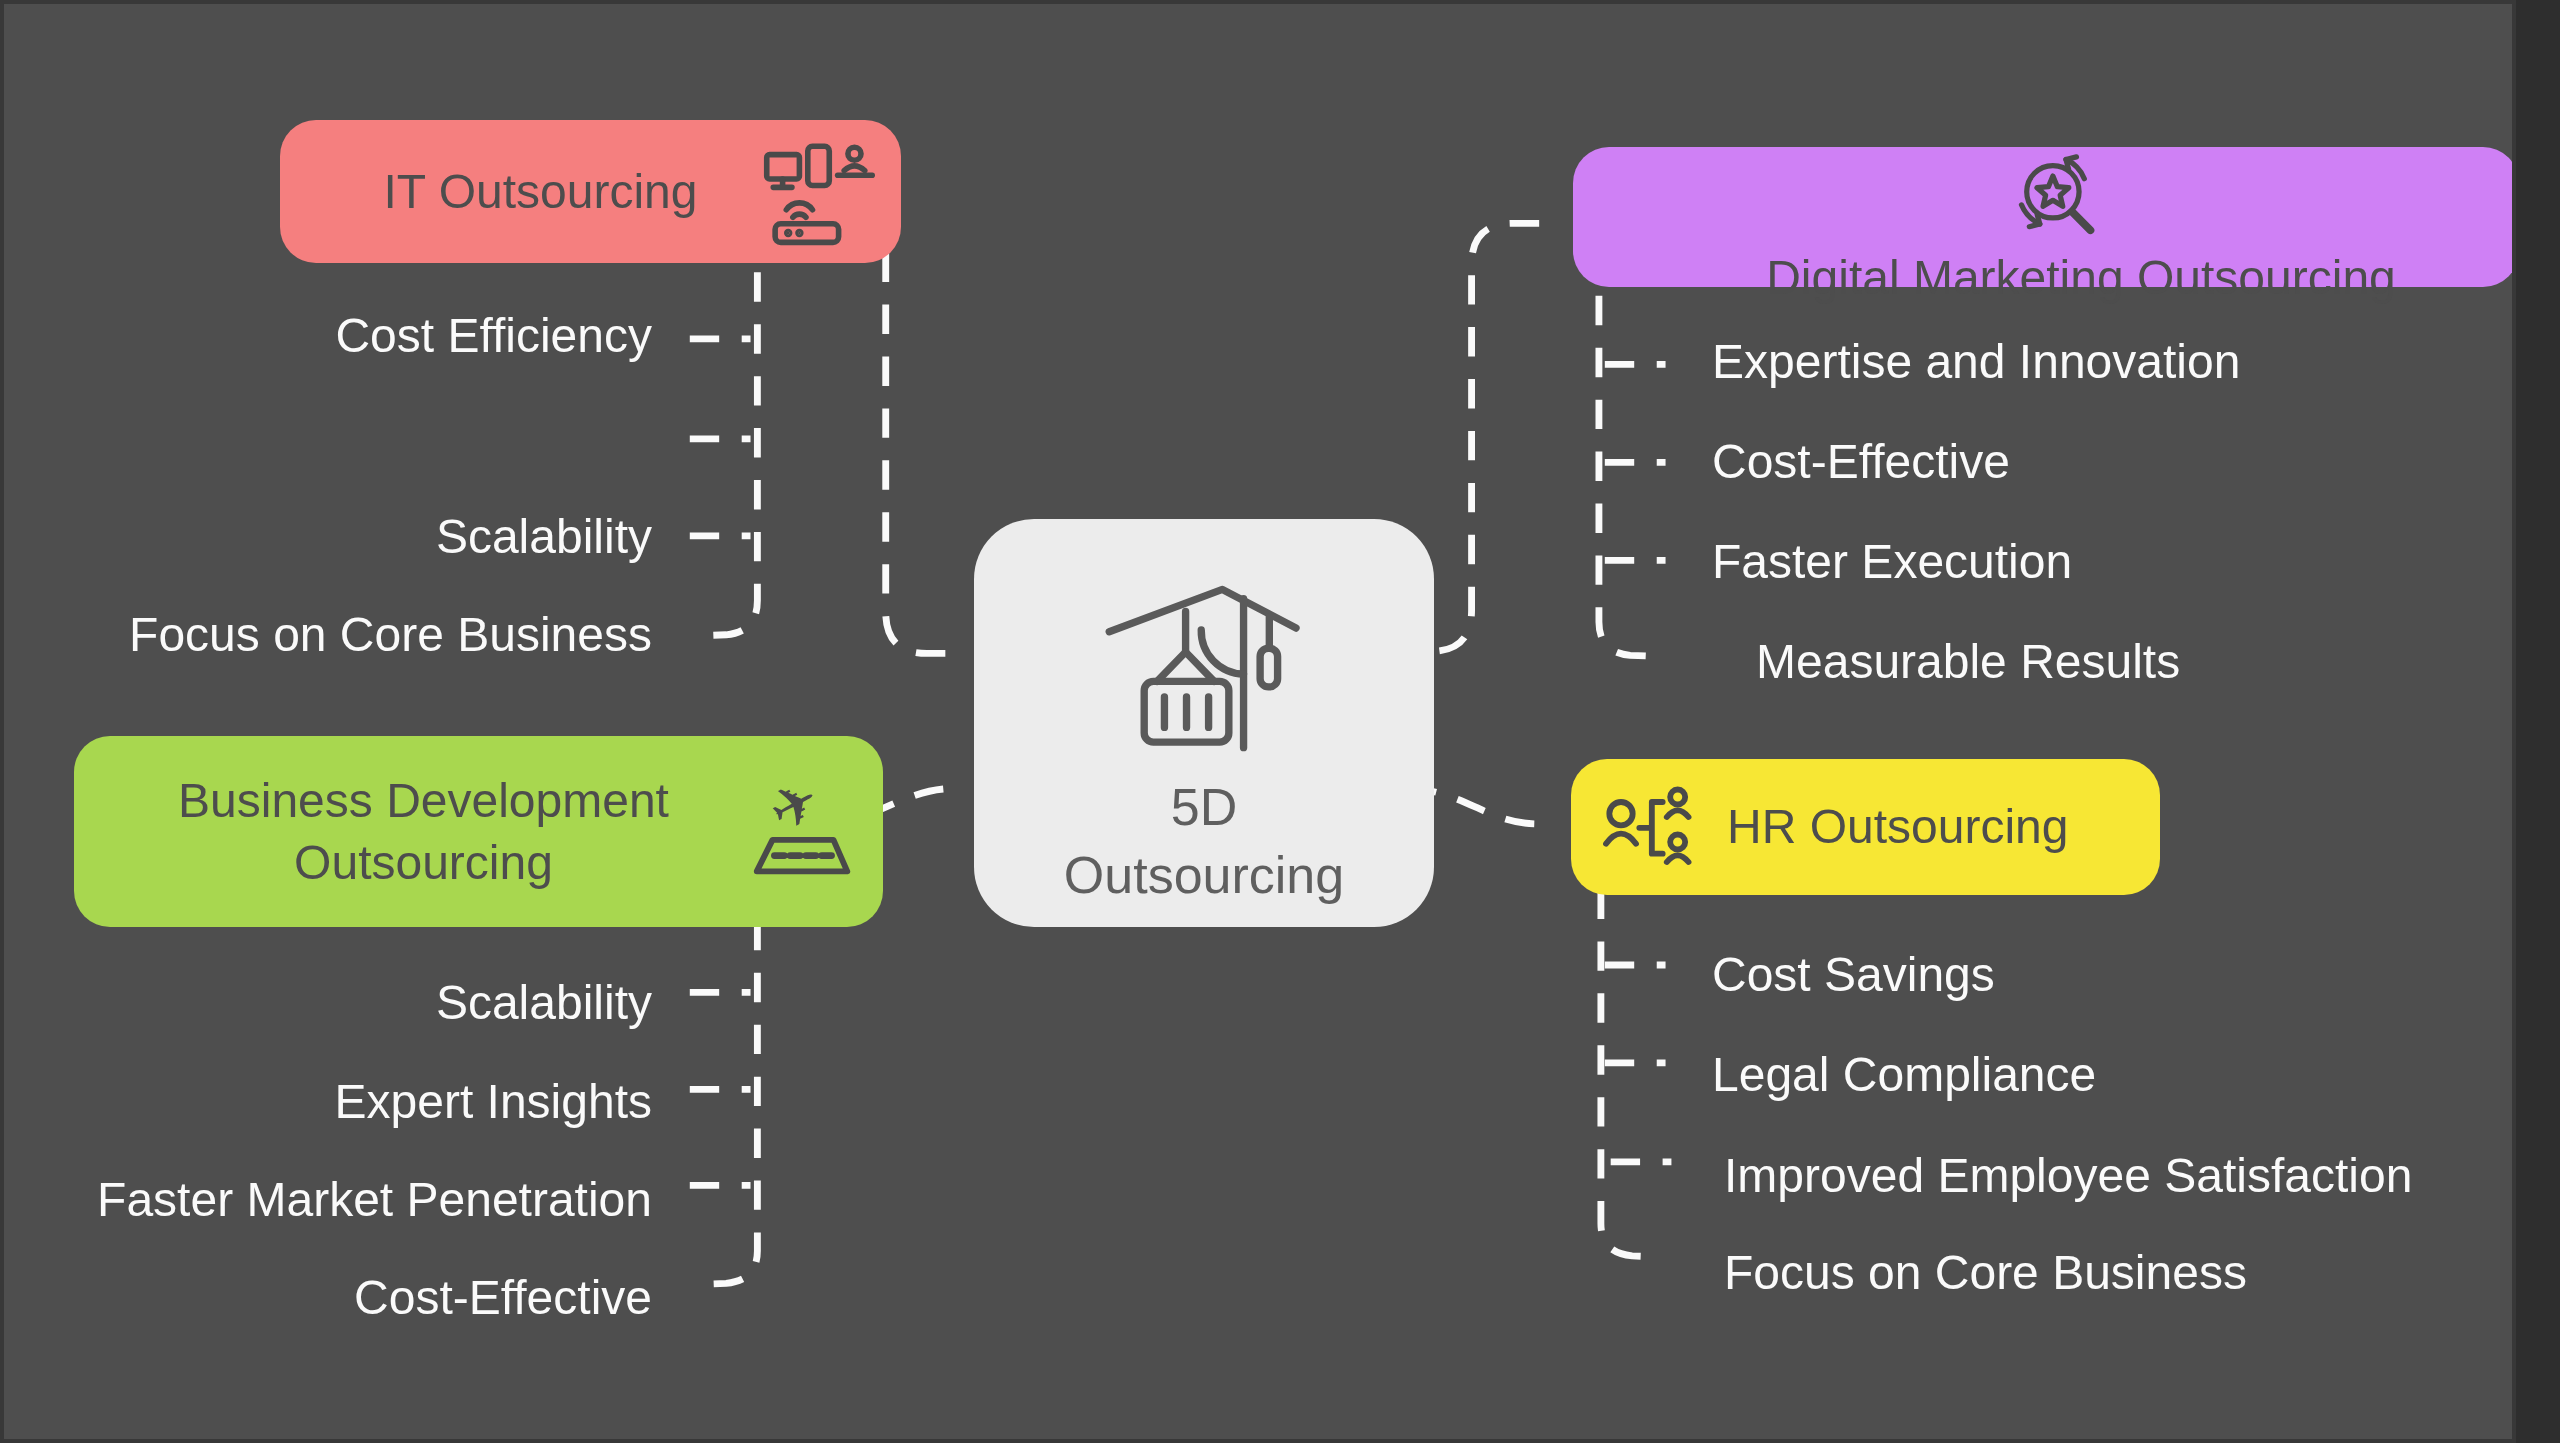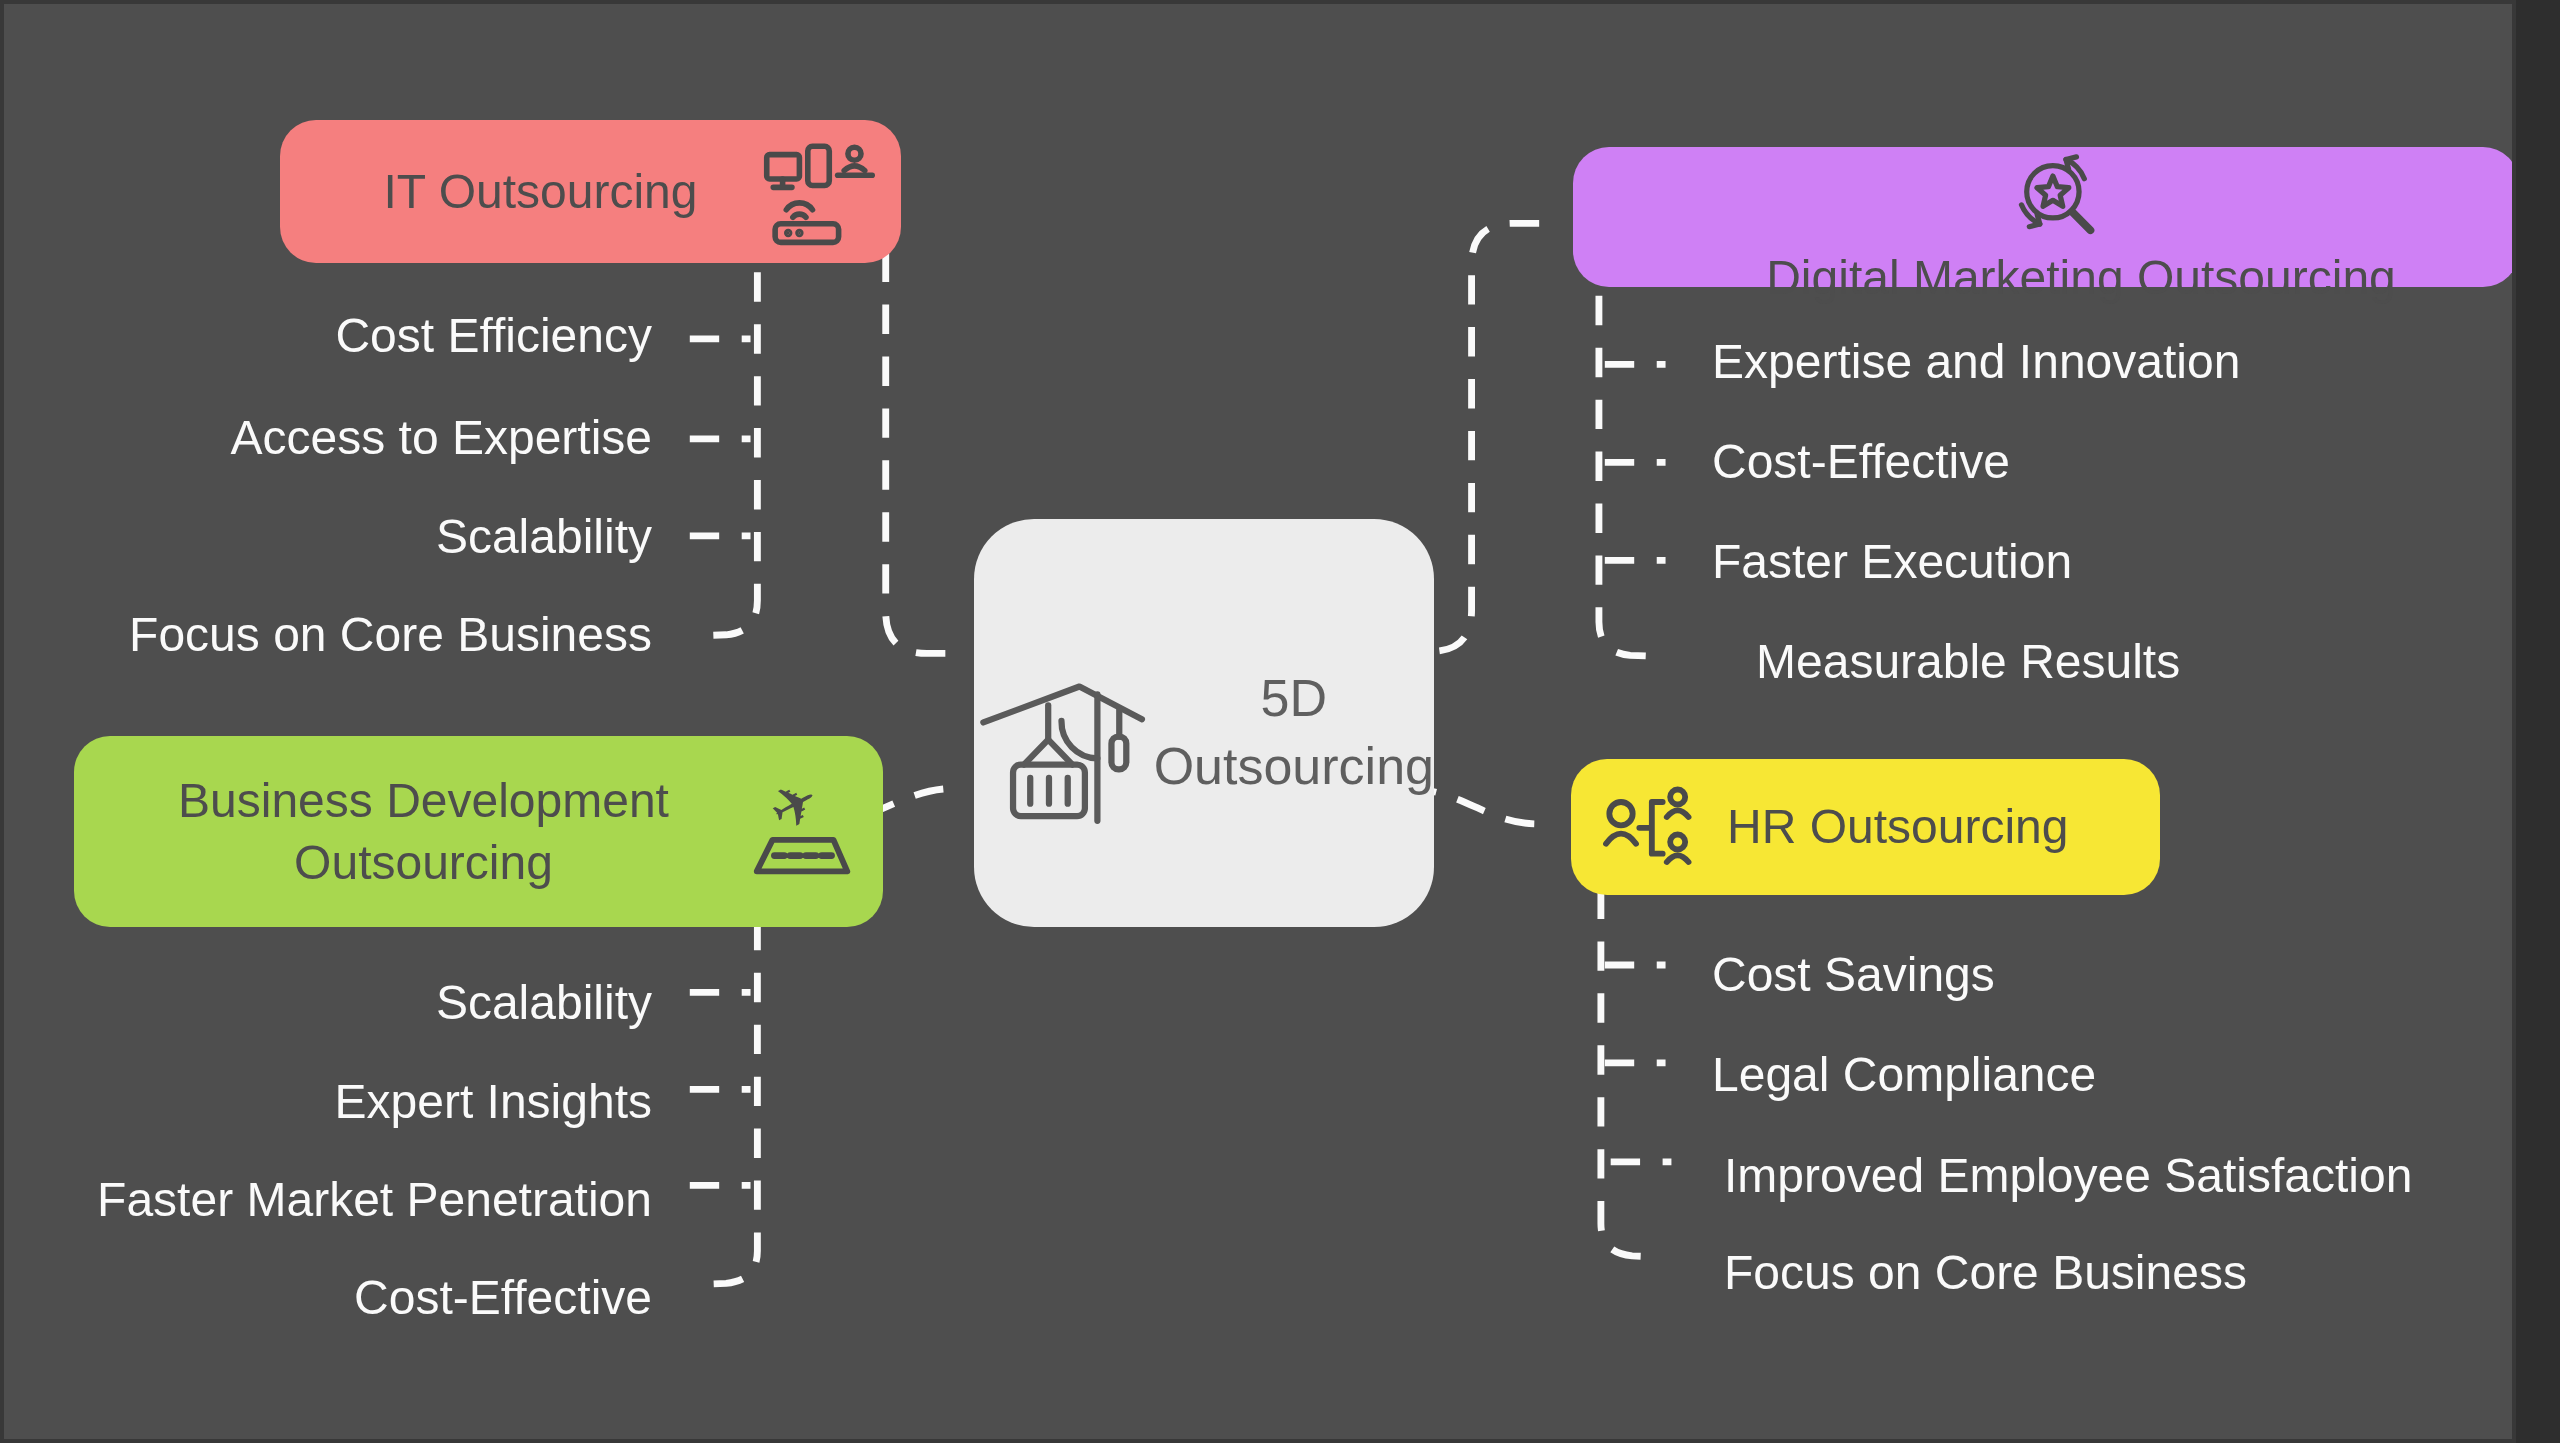--- a/index.html
+++ b/index.html
@@ -38,21 +38,21 @@
   #dm-box{left:1569px;top:143px;width:920px;height:140px;padding-left:26px;flex-direction:column;}
   #dm-box .title{margin-left:44px;}
   #bd-box{left:70px;top:732px;width:757px;height:191px;padding:0 22px 0 30px;justify-content:center;}
   #bd-box .title{flex:1;text-align:center;}
   #hr-box{left:1567px;top:755px;width:559px;height:136px;padding-left:30px;}
   #hr-box .title{margin-left:26px;}
   #center-box{
     position:absolute;
     left:970px;top:515px;width:460px;height:408px;
     background:#ECECEC;border-radius:60px;
-    display:flex;flex-direction:row;align-items:center;justify-content:flex-start;
+    display:flex;flex-direction:column;align-items:center;justify-content:flex-start;
   }
   #center-box .title{
     margin-top:18px;
     font-size:52px;line-height:68px;font-weight:500;
     color:#5F5F5F;text-align:center;
   }
   #center-box svg{margin-top:52px;}
   .item{
     position:absolute;
     transform:translateY(-50%);
@@ -162,21 +162,20 @@
       <rect x="50" y="120" width="92" height="66" rx="10"></rect>
       <path d="M72 137 v33 M96 137 v33 M120 137 v33"></path>
     </svg>
     <div class="title">
       <div>5D</div>
       <div>Outsourcing</div>
     </div>
   </div>
 
   <div class="item rt" style="right:1860px;top:331px">Cost Efficiency</div>
-  <div class="item rt" style="right:1860px;top:433px">Access to Expertise</div>
   <div class="item rt" style="right:1860px;top:532px">Scalability</div>
   <div class="item rt" style="right:1860px;top:630px">Focus on Core Business</div>
 
   <div class="item" style="left:1708px;top:357px">Expertise and Innovation</div>
   <div class="item" style="left:1708px;top:457px">Cost-Effective</div>
   <div class="item" style="left:1708px;top:557px">Faster Execution</div>
   <div class="item" style="left:1752px;top:657px">Measurable Results</div>
 
   <div class="item rt" style="right:1860px;top:998px">Scalability</div>
   <div class="item rt" style="right:1860px;top:1097px">Expert Insights</div>

